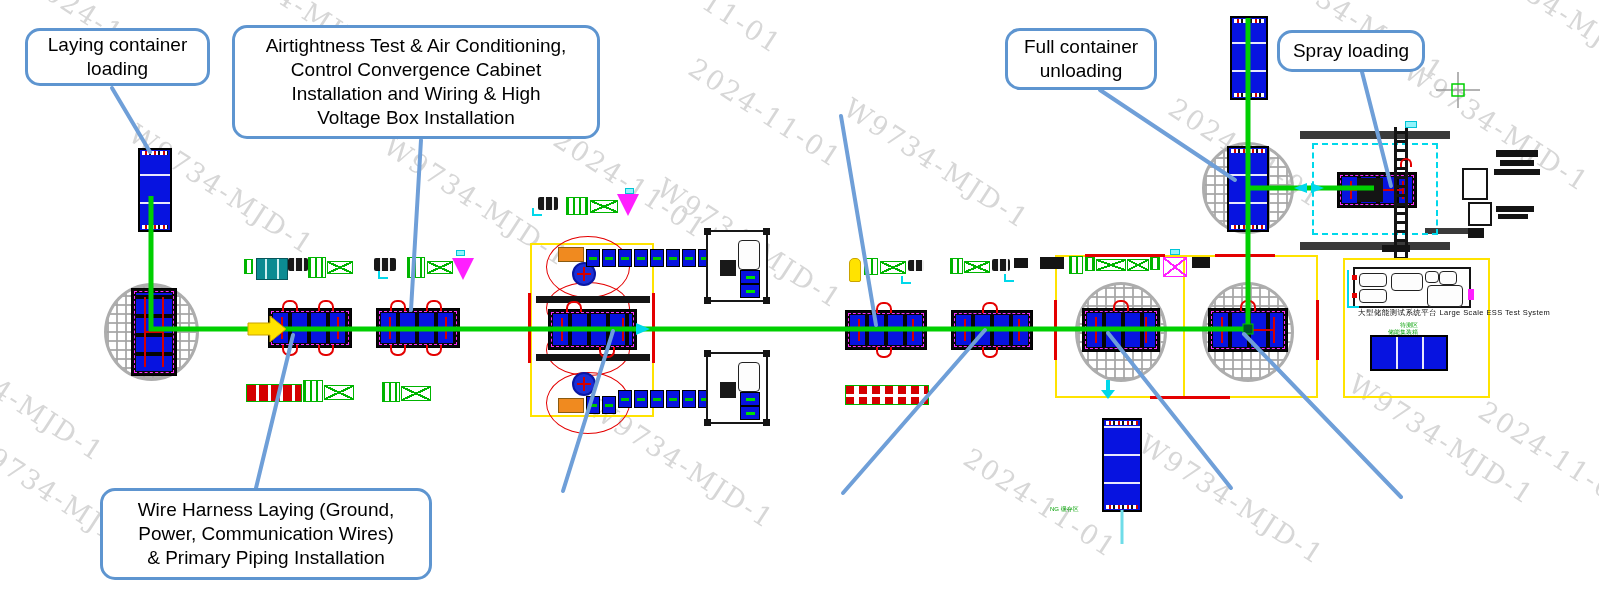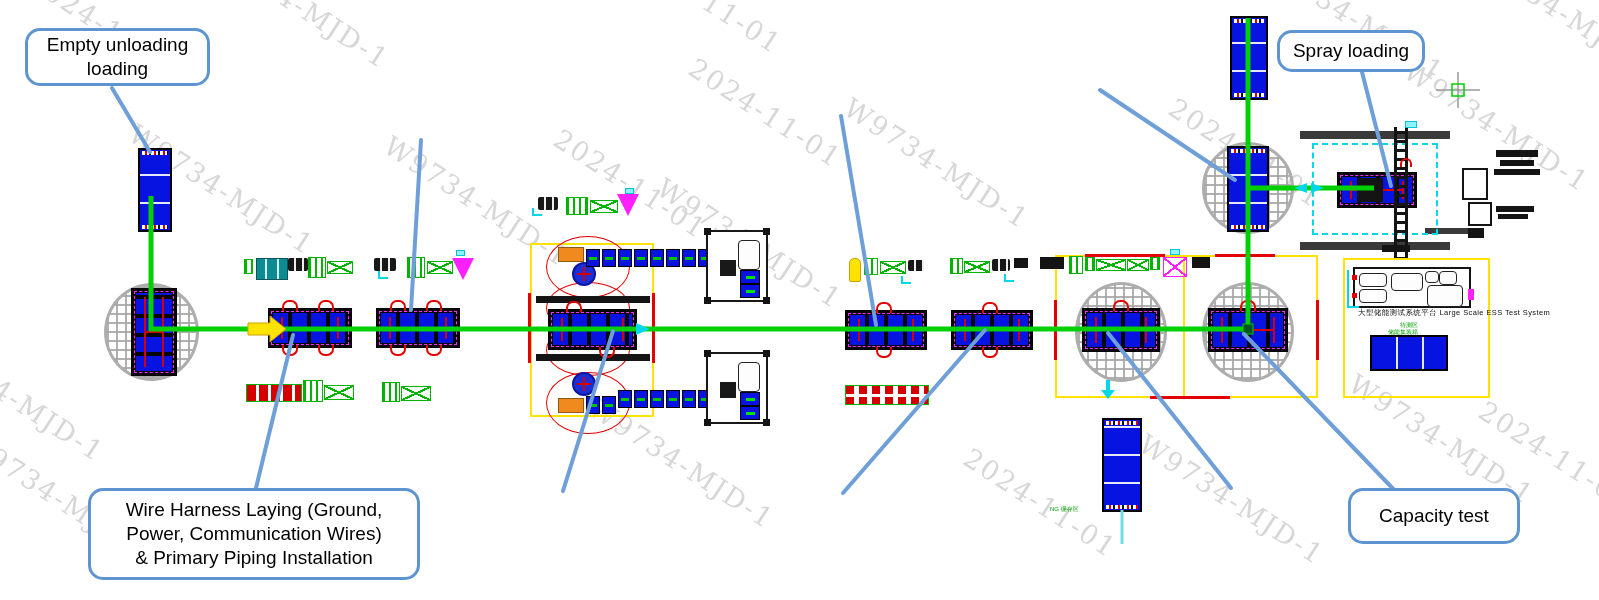--- a/index.html
+++ b/index.html
@@ -350,28 +350,35 @@
       <line x1="1362" y1="72" x2="1391" y2="186"></line>
       <line x1="256" y1="488" x2="293" y2="335"></line>
       <line x1="563" y1="491" x2="613" y2="331"></line>
       <line x1="843" y1="493" x2="985" y2="330"></line>
       <line x1="1231" y1="488" x2="1108" y2="333"></line>
       <line x1="1401" y1="497" x2="1244" y2="334"></line>
     </g>
   </svg>
 
   <div class="callout" style="left:25px;top:28px;width:185px;height:58px">
-      <span>Empty unloading
+      <span>Laying container
 loading</span>
+    </div>
+  <div class="callout" style="left:232px;top:25px;width:368px;height:114px">
+      <span>Airtightness Test &amp; Air Conditioning,
+Control Convergence Cabinet
+Installation and Wiring &amp; High
+Voltage Box Installation</span>
+    </div>
+  <div class="callout" style="left:1005px;top:28px;width:152px;height:62px">
+      <span>Full container
+unloading</span>
     </div>
   <div class="callout" style="left:1277px;top:30px;width:148px;height:42px">
       <span>Spray loading</span>
     </div>
-  <div class="callout" style="left:88px;top:488px;width:332px;height:92px">
+  <div class="callout" style="left:100px;top:488px;width:332px;height:92px">
       <span>Wire Harness Laying (Ground,
 Power, Communication Wires)
 &amp; Primary Piping Installation</span>
     </div>
-  <div class="callout" style="left:1348px;top:488px;width:172px;height:56px">
-      <span>Capacity test</span>
-    </div>
 
 </div>
 
 </body></html>

